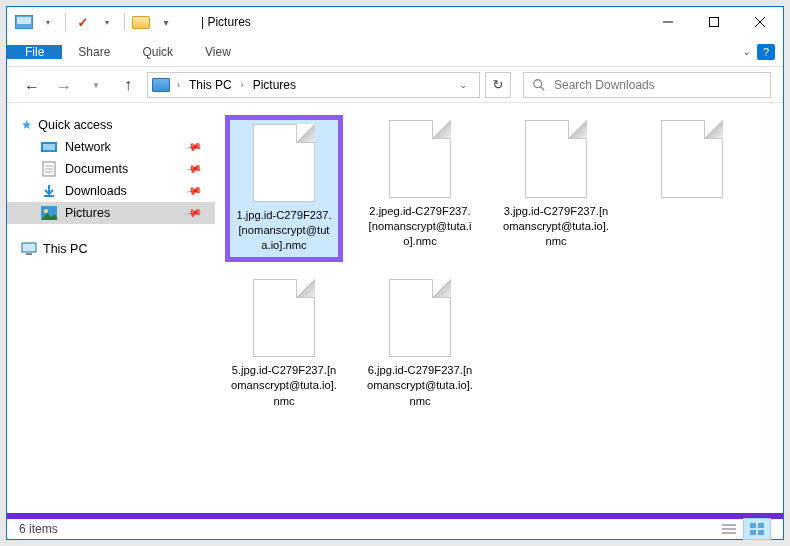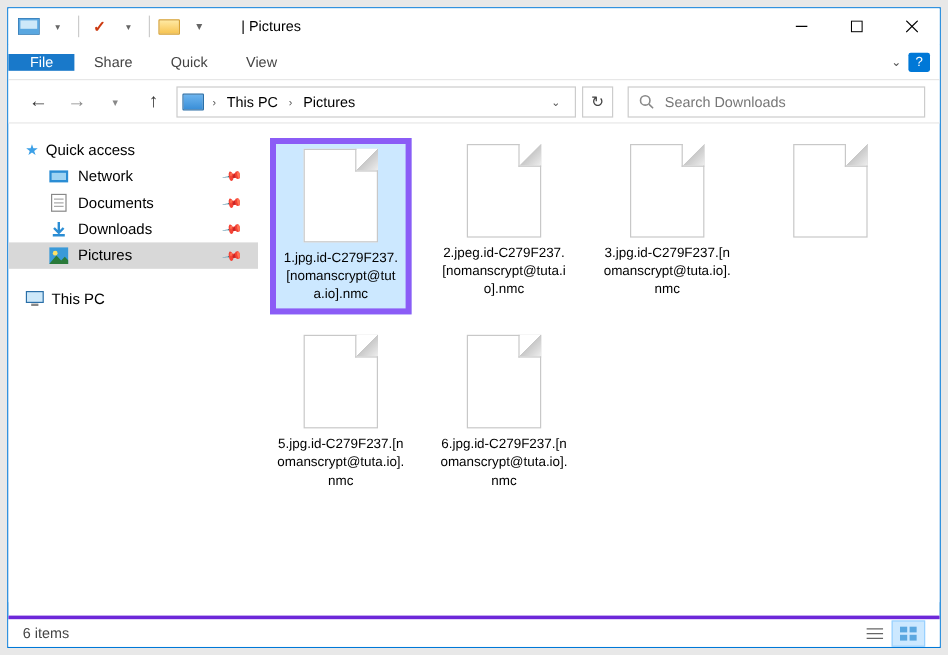--- a/index.html
+++ b/index.html
@@ -64,21 +64,21 @@
 
 .content { flex: 1; background: #fff; padding: 12px 10px; position: relative; }
 .files { display: flex; flex-wrap: wrap; align-content: flex-start; gap: 12px 18px; }
 .file { width: 118px; display: flex; flex-direction: column; align-items: center; padding: 4px; cursor: default; border: 1px solid transparent; }
 .file.selected { background: #cce8ff; border: 5px solid #8b5cf6; }
 .file-icon { width: 62px; height: 78px; background: #fff; border: 1px solid #c8c8c8; position: relative; margin-bottom: 6px; }
 .file-icon::before { content: ""; position: absolute; right: -1px; top: -1px; width: 18px; height: 18px; background: linear-gradient(135deg, #fff 0%, #fff 49%, #c8c8c8 50%, #eee 100%); border-left: 1px solid #c8c8c8; border-bottom: 1px solid #c8c8c8; }
 .file-name { font-size: 11.2px; text-align: center; line-height: 1.35; word-break: break-all; color: #000; }
 
 
-.statusbar { height: 26px; border-top: 3px solid #6d28d9; display: flex; align-items: center; padding: 1px 12px; font-size: 12px; color: #444; background: #fff; margin-top: 11px; }
+.statusbar { height: 26px; border-top: 6px solid #6d28d9; display: flex; align-items: center; padding: 1px 12px; font-size: 12px; color: #444; background: #fff; margin-top: 11px; }
 .view-toggles { margin-left: auto; display: flex; gap: 0; }
 .vt { width: 28px; height: 22px; border: 1px solid transparent; display: flex; align-items: center; justify-content: center; cursor: default; }
 .vt.active { background: #cce8ff; border: 1px solid #99d1ff; }
 .vt svg { width: 14px; height: 12px; }
 </style>
 </head>
 <body>
 
 <div class="watermark">
   <span>PC</span><span class="redchar">r</span><span>isk</span>

